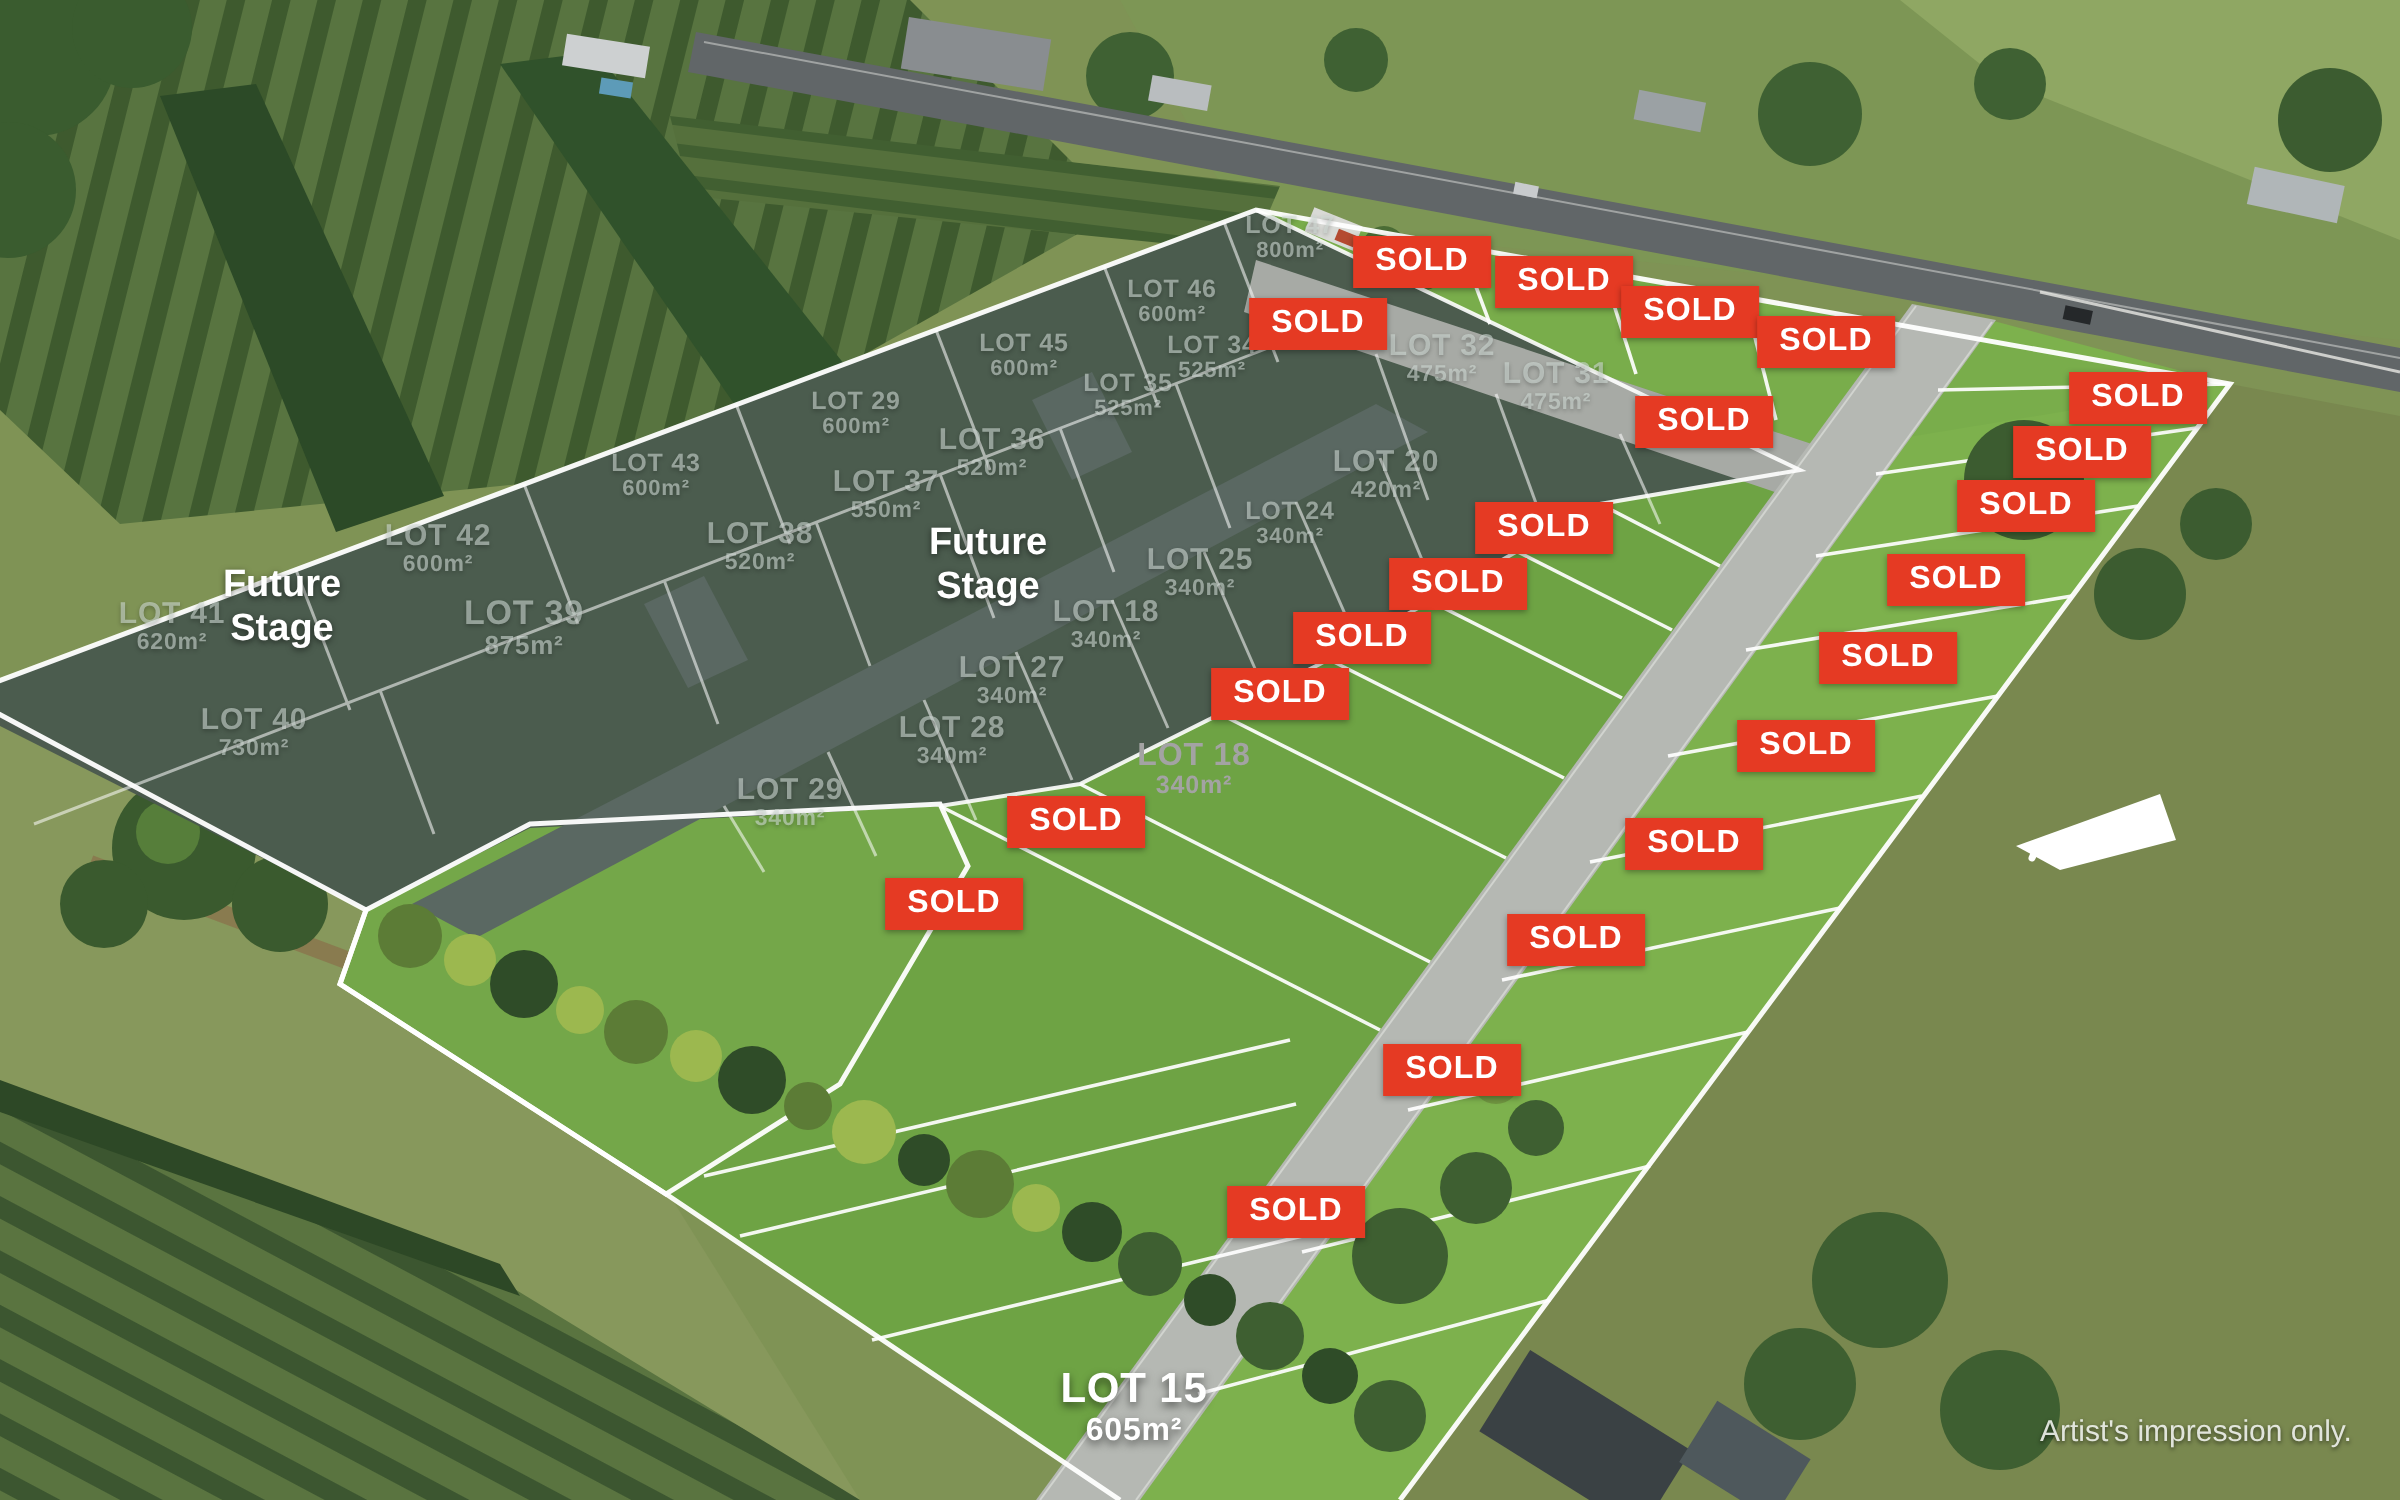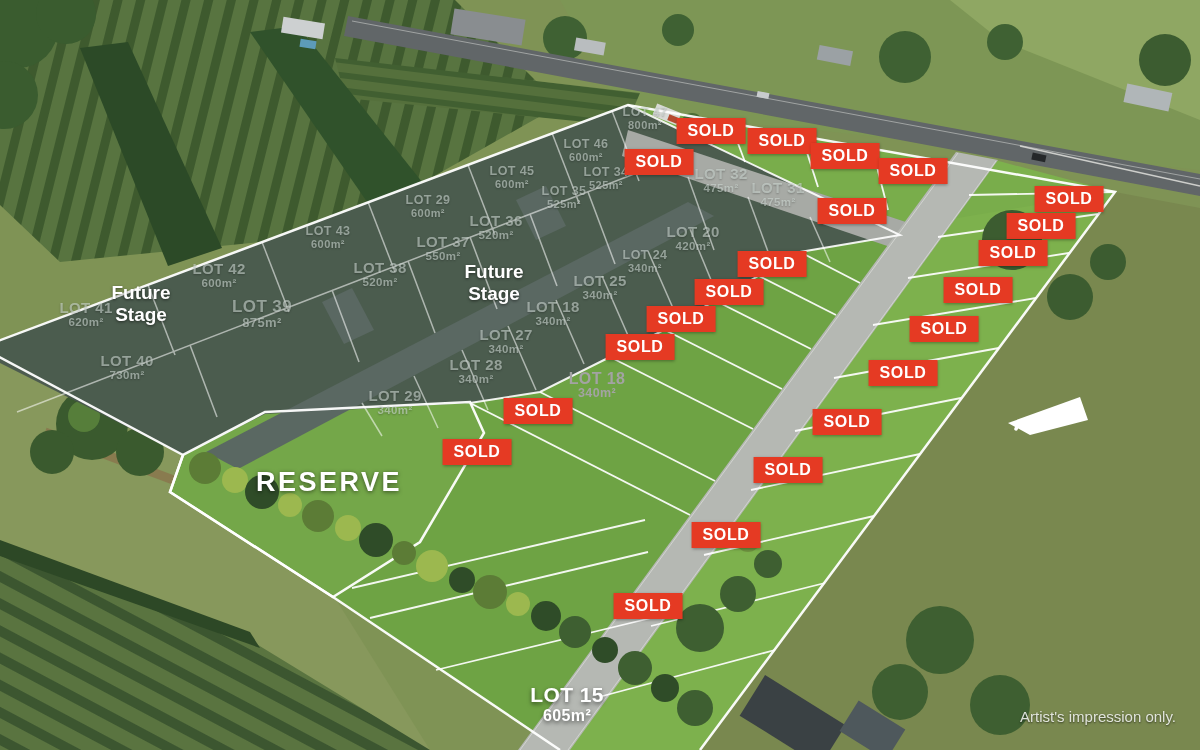--- a/index.html
+++ b/index.html
@@ -338,21 +338,20 @@
     <div class="nm">LOT 18</div>
     <div class="ar">340m²</div>
   </div>
   <div class="lot bigwhite" style="left:567px;top:684px">
     <div class="nm">LOT 15</div>
     <div class="ar">605m²</div>
   </div>
 
   <div class="future-stage" style="left:141px;top:304px">Future Stage</div>
   <div class="future-stage" style="left:494px;top:283px">Future Stage</div>
-  <div class="reserve" style="left:329px;top:482px">RESERVE</div>
   <div class="credit" style="left:1098px;top:716px">Artist's impression only.</div>
 
   <div class="badge" style="left:659px;top:162px">SOLD</div>
   <div class="badge" style="left:711px;top:131px">SOLD</div>
   <div class="badge" style="left:782px;top:141px">SOLD</div>
   <div class="badge" style="left:845px;top:156px">SOLD</div>
   <div class="badge" style="left:913px;top:171px">SOLD</div>
   <div class="badge" style="left:852px;top:211px">SOLD</div>
   <div class="badge" style="left:772px;top:264px">SOLD</div>
   <div class="badge" style="left:729px;top:292px">SOLD</div>

